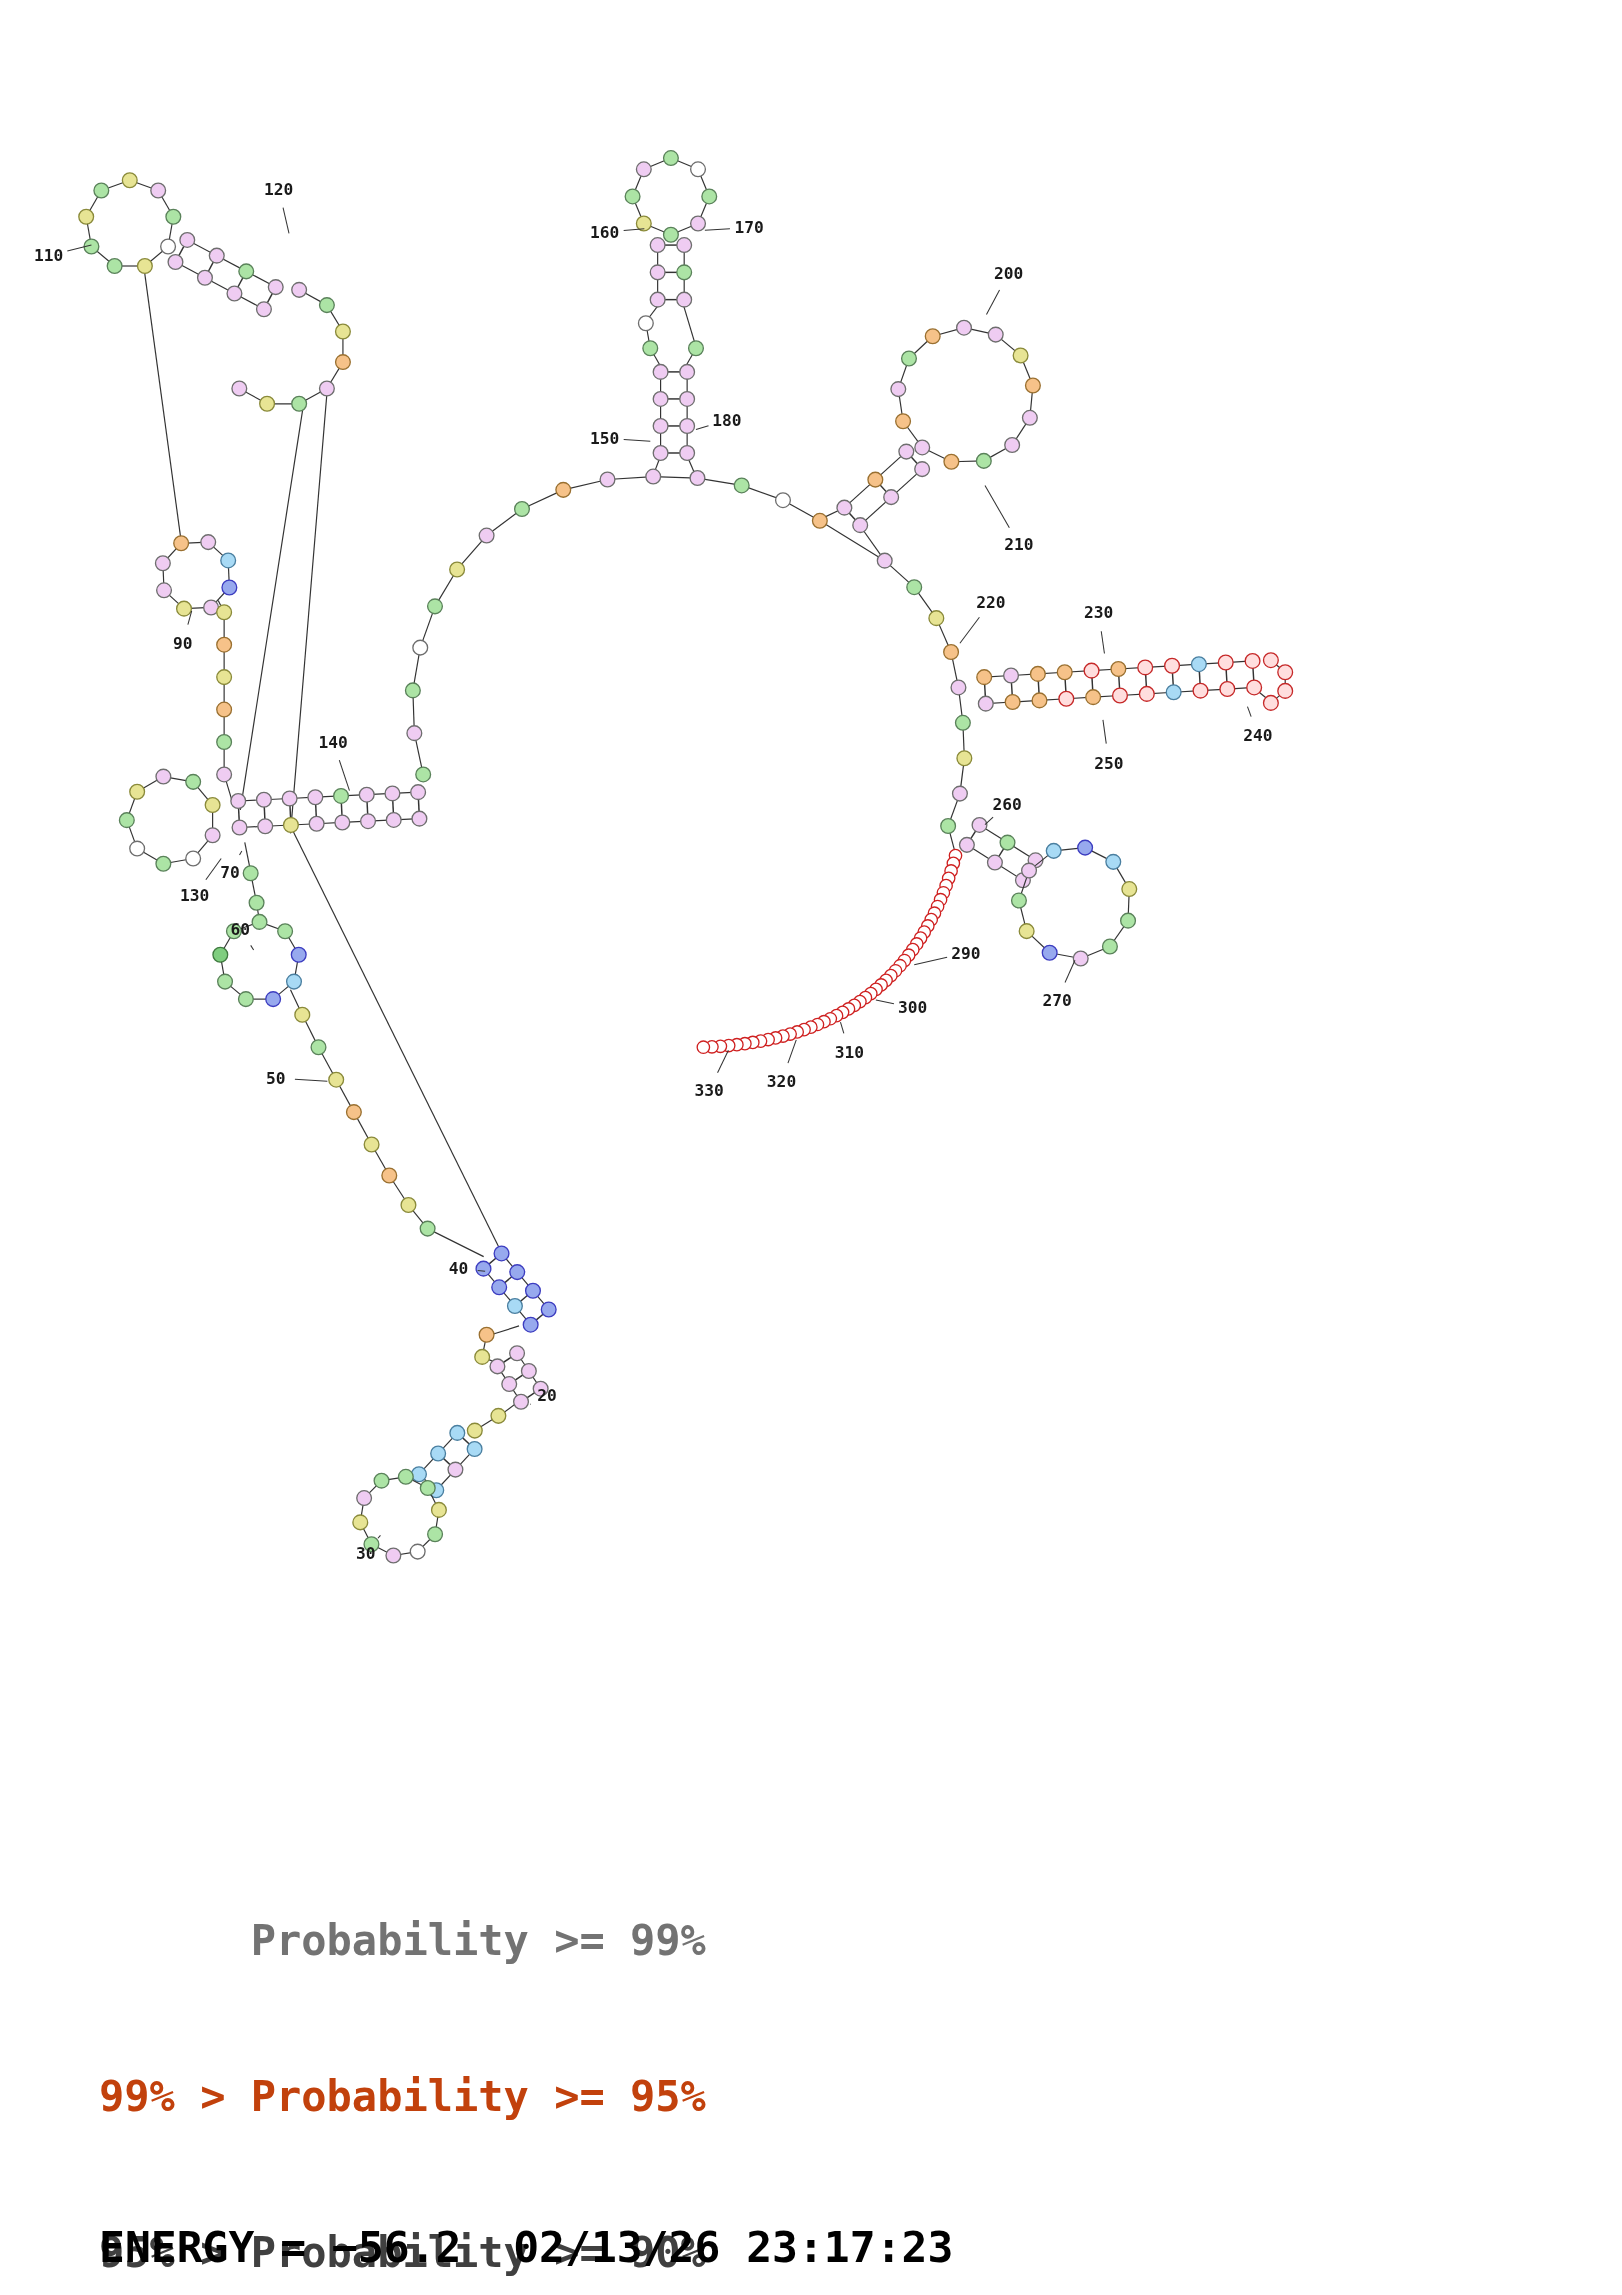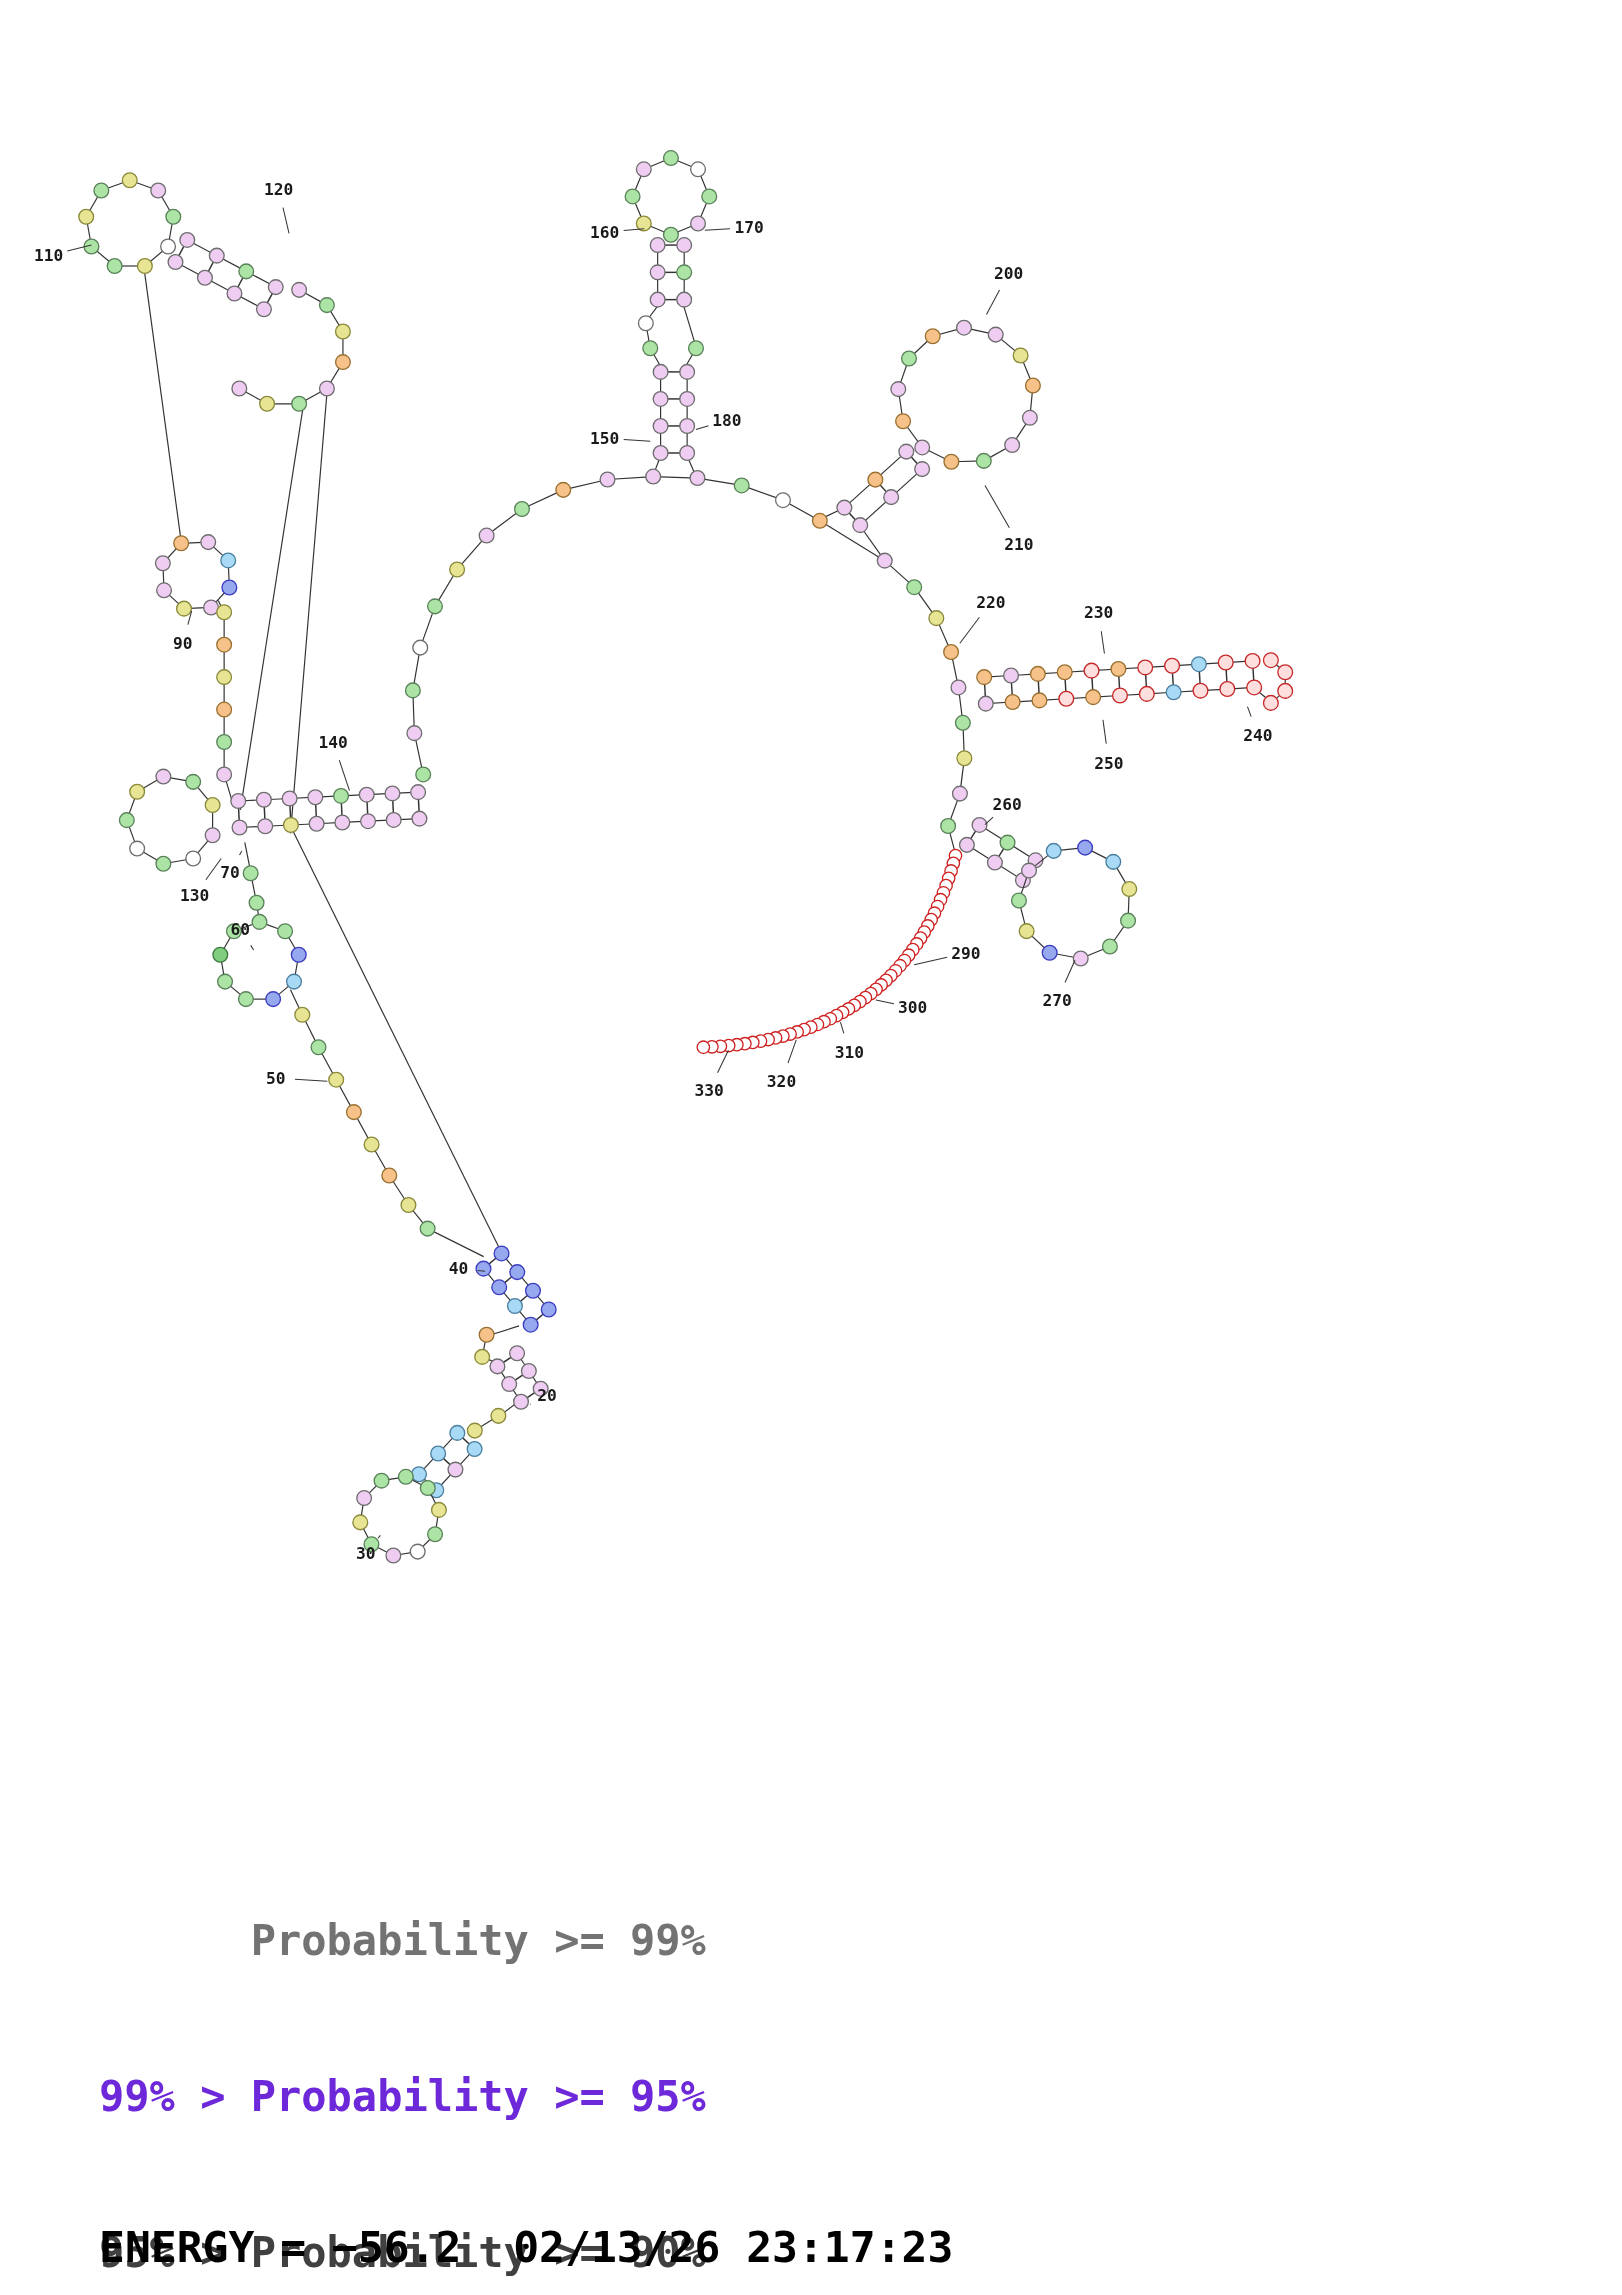--- a/index.html
+++ b/index.html
@@ -625,21 +625,21 @@
       <text x="576" y="717" text-anchor="middle">310</text>
       <line x1="534.372373160976" y1="720.7573551492671" x2="540" y2="705" stroke="#333" stroke-width="0.7"></line>
       <text x="530" y="737" text-anchor="middle">320</text>
       <line x1="486.6396030440477" y1="727.2869782931317" x2="494" y2="712" stroke="#333" stroke-width="0.7"></line>
       <text x="481" y="743" text-anchor="middle">330</text>
     </g>
 </svg>
 
 <div class="legend">
   <div style="color: #737373;">      Probability &gt;= 99%</div>
-  <div style="color: #6d28d9;">99% &gt; Probability &gt;= 95%</div>
+  <div style="color: #c2410c;">99% &gt; Probability &gt;= 95%</div>
   <div style="color: #404040;">95% &gt; Probability &gt;= 90%</div>
   
   
   
   
   
 </div>
 
 <div class="energy">ENERGY = −56.2  02/13/26 23:17:23</div>
 

